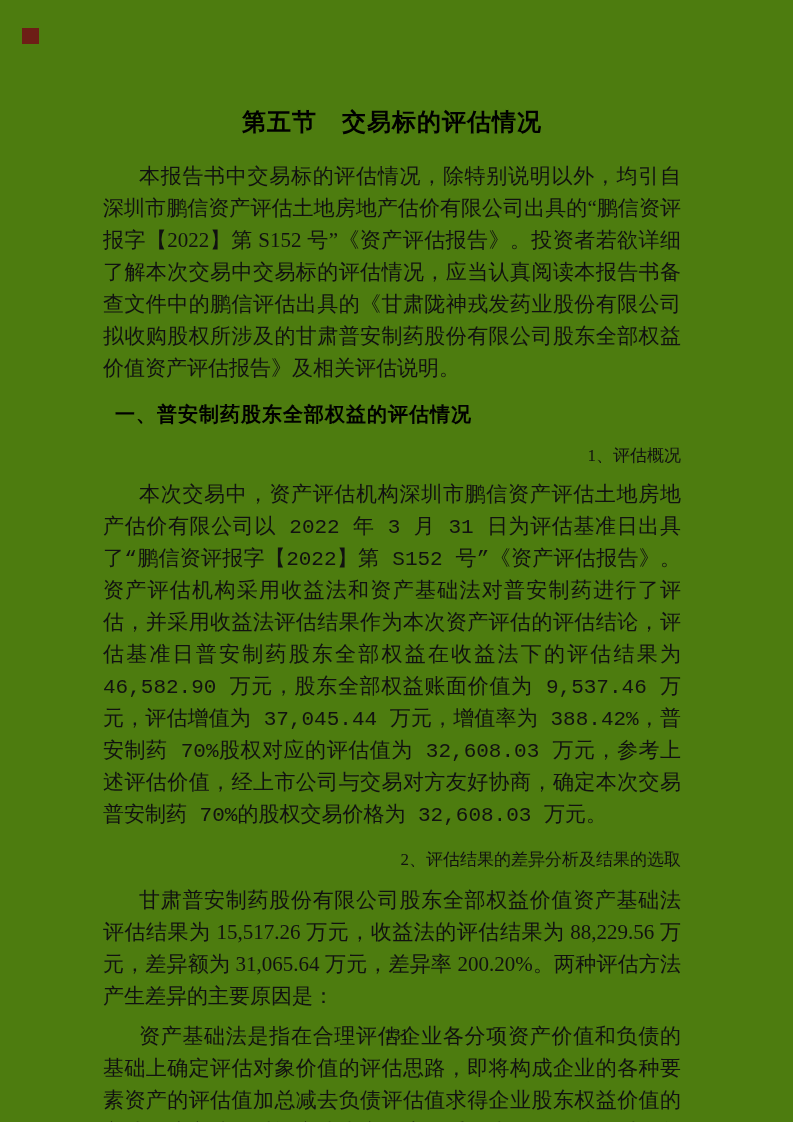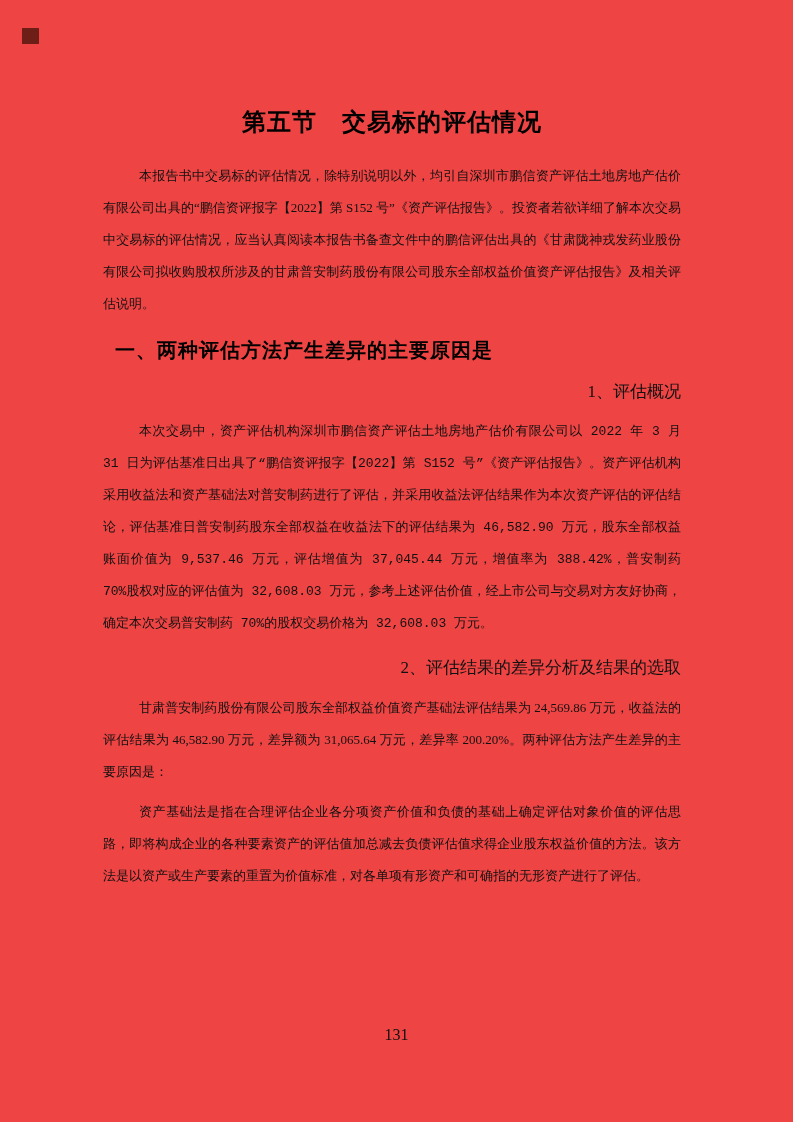--- a/index.html
+++ b/index.html
@@ -1,21 +1,21 @@
 <!DOCTYPE html>
 <html lang="zh"><head>
 <meta charset="utf-8">
 <style>
   * { margin: 0; padding: 0; box-sizing: border-box; }
   html, body { background: #ffffff; }
   .page {
     position: relative;
     width: 793px;
     height: 1122px;
-    background: #ef4444;
+    background: #4d7c0f;
     overflow: hidden;
     color: #111111;
   }
   .scan-mark {
     position: absolute;
     left: 22px;
     top: 28px;
     width: 17px;
     height: 16px;
   }
@@ -29,21 +29,21 @@
     font-family: "Liberation Sans", "DejaVu Sans", sans-serif;
     font-size: 24px;
     font-weight: 700;
     line-height: 32px;
     text-align: center;
     letter-spacing: 1px;
     color: #000000;
   }
   .body-para {
     font-family: "Liberation Serif", "DejaVu Serif", serif;
-    font-size: 13px;
+    font-size: 21px;
     line-height: 32px;
     text-align: justify;
     text-indent: 36px;
     color: #111111;
   }
   .para-intro { margin-top: 22px; }
   .h-level1 {
     margin-top: 16px;
     padding-left: 12px;
     font-family: "Liberation Sans", "DejaVu Sans", sans-serif;
@@ -93,30 +93,30 @@
 <div class="page">
 
   <div class="scan-mark" style="background:#6d1e16"></div>
 
   <div class="content">
 
     <div class="doc-title">第五节　交易标的评估情况</div>
 
     <p class="body-para para-intro">本报告书中交易标的评估情况，除特别说明以外，均引自深圳市鹏信资产评估土地房地产估价有限公司出具的“鹏信资评报字【2022】第 S152 号”《资产评估报告》。投资者若欲详细了解本次交易中交易标的评估情况，应当认真阅读本报告书备查文件中的鹏信评估出具的《甘肃陇神戎发药业股份有限公司拟收购股权所涉及的甘肃普安制药股份有限公司股东全部权益价值资产评估报告》及相关评估说明。</p>
 
-    <div class="h-level1">一、两种评估方法产生差异的主要原因是</div>
+    <div class="h-level1">一、普安制药股东全部权益的评估情况</div>
 
 
     <p class="list-item">1、评估概况</p>
 
     <p class="body-para para-valuation">本次交易中，资产评估机构深圳市鹏信资产评估土地房地产估价有限公司以 2022 年 3 月 31 日为评估基准日出具了“鹏信资评报字【2022】第 S152 号”《资产评估报告》。资产评估机构采用收益法和资产基础法对普安制药进行了评估，并采用收益法评估结果作为本次资产评估的评估结论，评估基准日普安制药股东全部权益在收益法下的评估结果为 46,582.90 万元，股东全部权益账面价值为 9,537.46 万元，评估增值为 37,045.44 万元，增值率为 388.42%，普安制药 70%股权对应的评估值为 32,608.03 万元，参考上述评估价值，经上市公司与交易对方友好协商，确定本次交易普安制药 70%的股权交易价格为 32,608.03 万元。</p>
 
     <p class="list-item list-item-2">2、评估结果的差异分析及结果的选取</p>
 
-    <p class="body-para para-difference">甘肃普安制药股份有限公司股东全部权益价值资产基础法评估结果为 24,569.86 万元，收益法的评估结果为 46,582.90 万元，差异额为 31,065.64 万元，差异率 200.20%。两种评估方法产生差异的主要原因是：</p>
+    <p class="body-para para-difference">甘肃普安制药股份有限公司股东全部权益价值资产基础法评估结果为 15,517.26 万元，收益法的评估结果为 88,229.56 万元，差异额为 31,065.64 万元，差异率 200.20%。两种评估方法产生差异的主要原因是：</p>
 
     <p class="body-para para-assetmethod">资产基础法是指在合理评估企业各分项资产价值和负债的基础上确定评估对象价值的评估思路，即将构成企业的各种要素资产的评估值加总减去负债评估值求得企业股东权益价值的方法。该方法是以资产或生产要素的重置为价值标准，对各单项有形资产和可确指的无形资产进行了评估。</p>
 
   </div>
 
   <div class="page-number">131</div>
 
 </div>
 
 </body></html>

